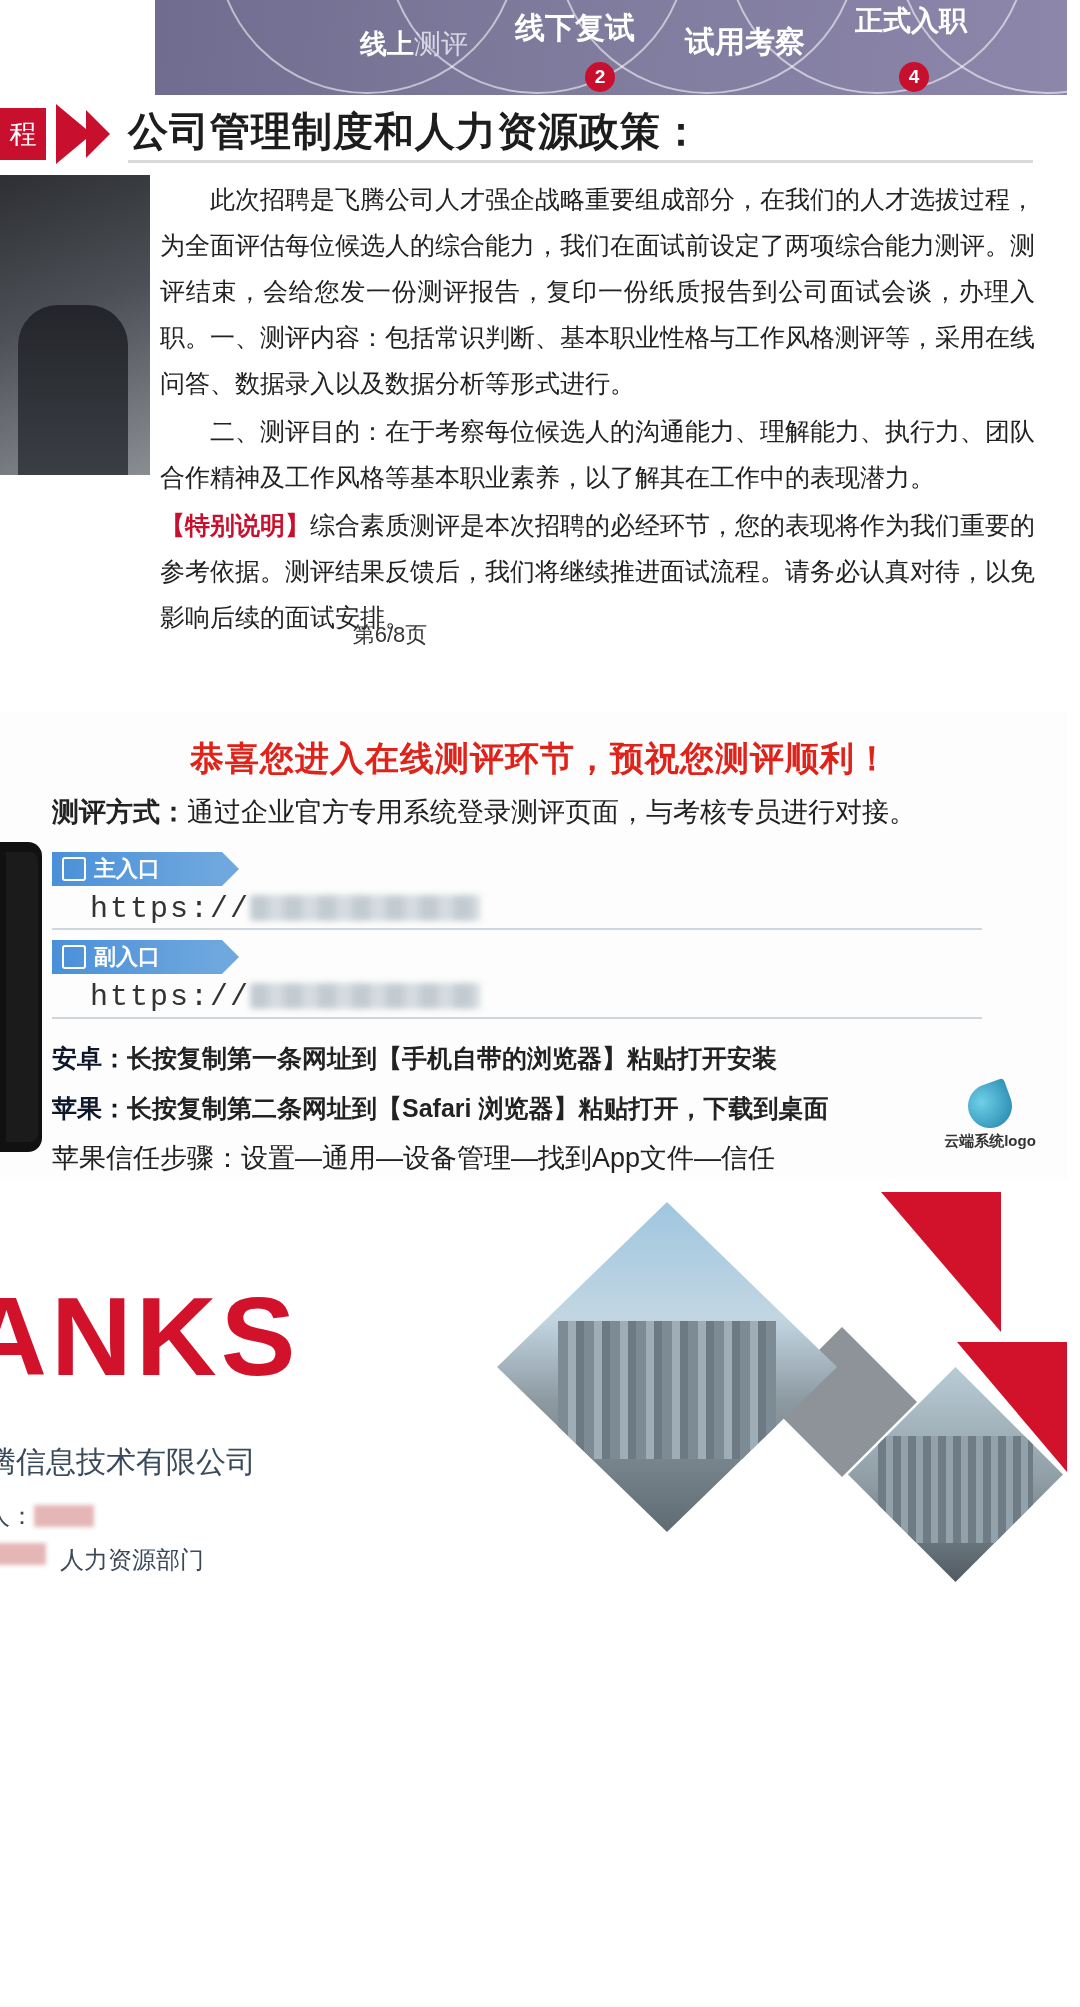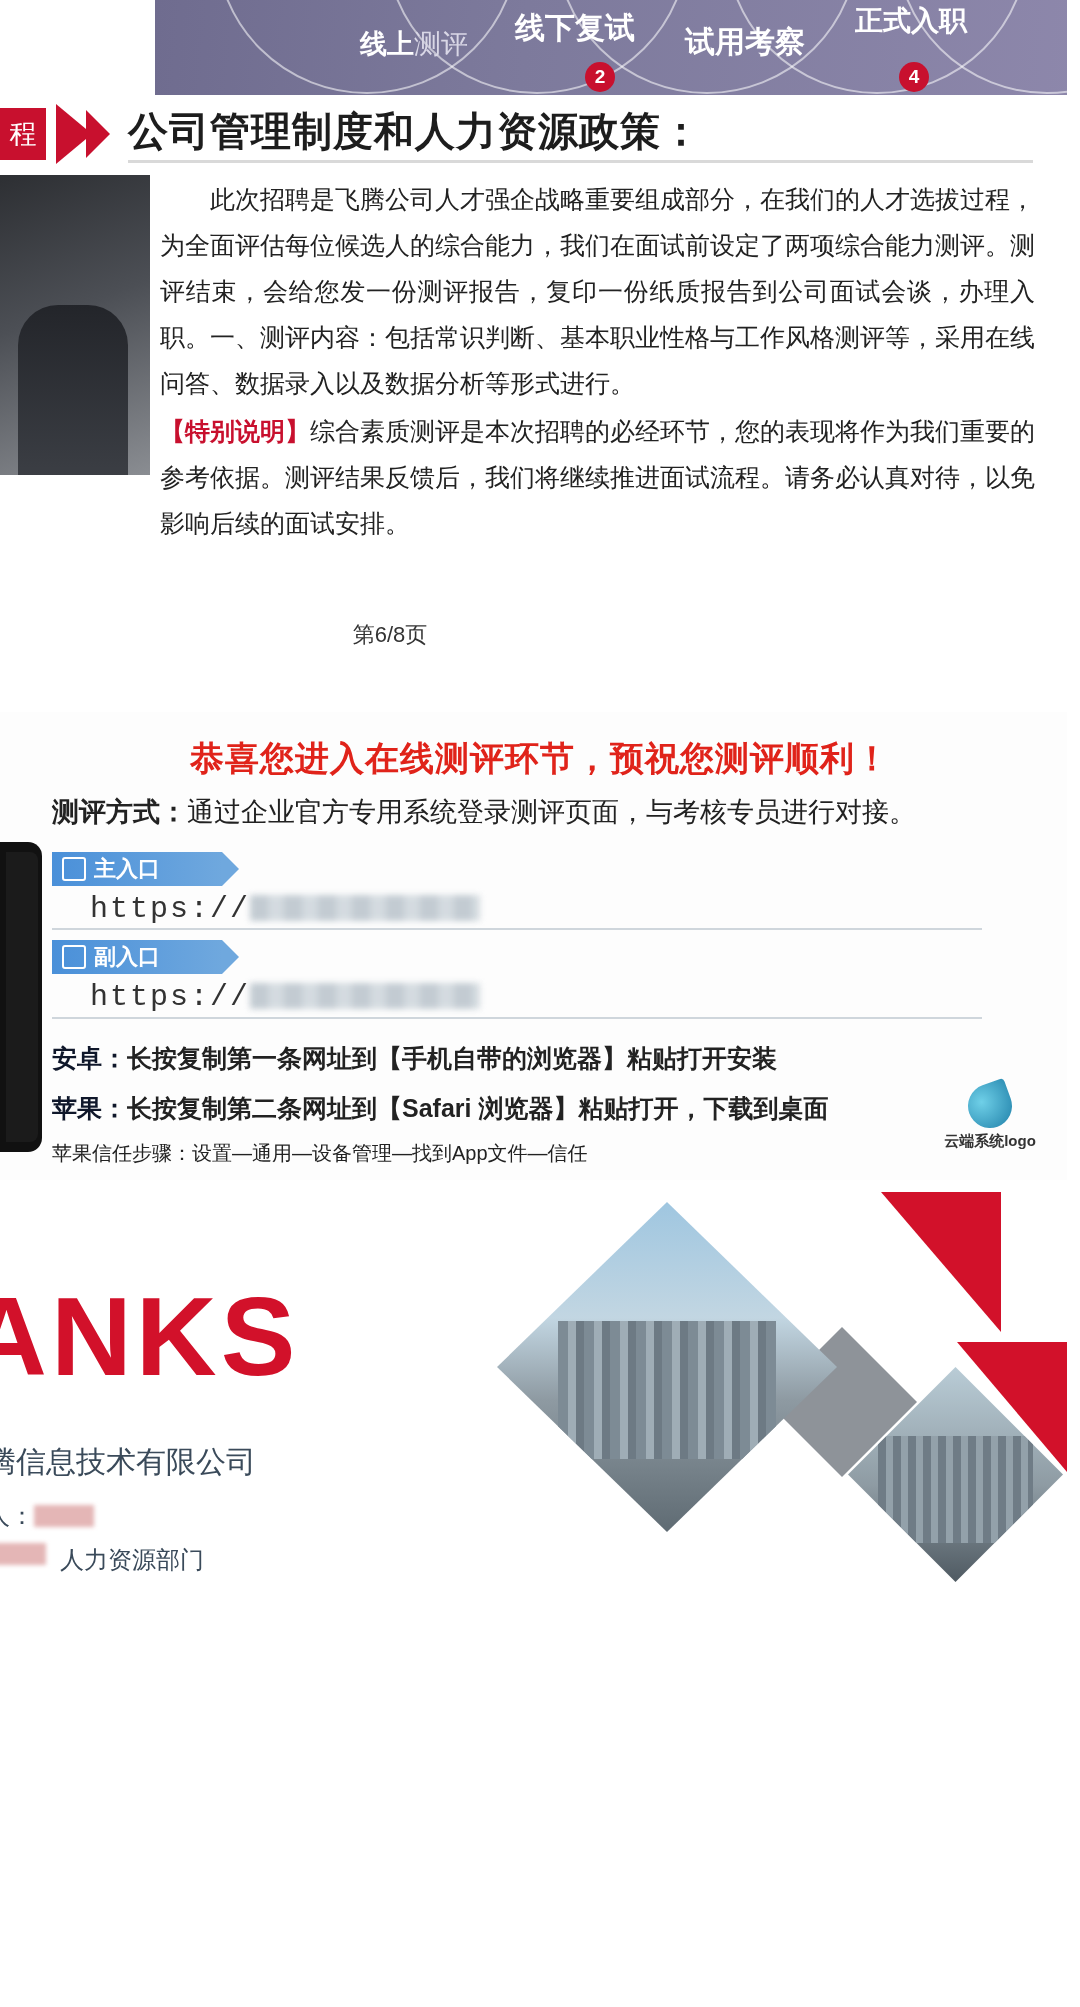--- a/index.html
+++ b/index.html
@@ -77,21 +77,21 @@
       filter:blur(3px);opacity:.85;}
   .hrline{position:absolute;left:52px;width:930px;height:2px;background:#cfd6dc;}
   .h1{top:216px;}
   .h2{top:305px;}
 
   .watermark{position:absolute;left:118px;top:208px;font-size:92px;font-weight:bold;
       color:#ff5b4d;letter-spacing:6px;text-shadow:0 0 2px rgba(255,255,255,.6);}
 
   .p7-rowA{position:absolute;left:52px;top:330px;font-size:25px;font-weight:bold;}
   .p7-rowB{position:absolute;left:52px;top:380px;font-size:25px;font-weight:bold;}
-  .p7-rowC{position:absolute;left:52px;top:428px;font-size:20px;}
+  .p7-rowC{position:absolute;left:52px;top:428px;font-size:27px;}
   .p7-rowA .r,.p7-rowB .r{color:#0f172a;}
   .logo{position:absolute;left:940px;top:372px;width:100px;text-align:center;}
   .logo .leaf{width:44px;height:44px;margin:0 auto;
       background:radial-gradient(circle at 35% 35%,#6fd0e8,#1f7fa8);
       border-radius:50% 4px 50% 50%;transform:rotate(-20deg);}
   .logo .cap{font-size:15px;font-weight:bold;color:#333;margin-top:4px;text-align:center;}
 
   
   #page8{top:1192px;height:815px;}
   .p8-white{position:absolute;inset:0;background:#fff;}
@@ -154,20 +154,21 @@
         <polygon points="34,10 58,34 34,58" fill="#c8102e"></polygon>
       </svg>
   </div>
   <div class="p6-title">公司管理制度和人力资源政策：</div>
   <div class="p6-rule"></div>
 
   <div class="photo"></div>
 
   <div class="p6-body">
     <p class="ind">此次招聘是飞腾公司人才强企战略重要组成部分，在我们的人才选拔过程，为全面评估每位候选人的综合能力，我们在面试前设定了两项综合能力测评。测评结束，会给您发一份测评报告，复印一份纸质报告到公司面试会谈，办理入职。一、测评内容：包括常识判断、基本职业性格与工作风格测评等，采用在线问答、数据录入以及数据分析等形式进行。</p>
+    <p class="ind">二、测评目的：在于考察每位候选人的沟通能力、理解能力、执行力、团队合作精神及工作风格等基本职业素养，以了解其在工作中的表现潜力。</p>
     <p><span class="hl">【特别说明】</span><span>综合素质测评是本次招聘的必经环节，您的表现将作为我们重要的参考依据。测评结果反馈后，我们将继续推进面试流程。请务必认真对待，以免影响后续的面试安排。</span></p>
   </div>
 
   <div class="p6-page"><span>第6/8页</span></div>
 </div>
 
 <div class="page" id="page7">
 
   <div class="p7-head">恭喜您进入在线测评环节，预祝您测评顺利！</div>
 

